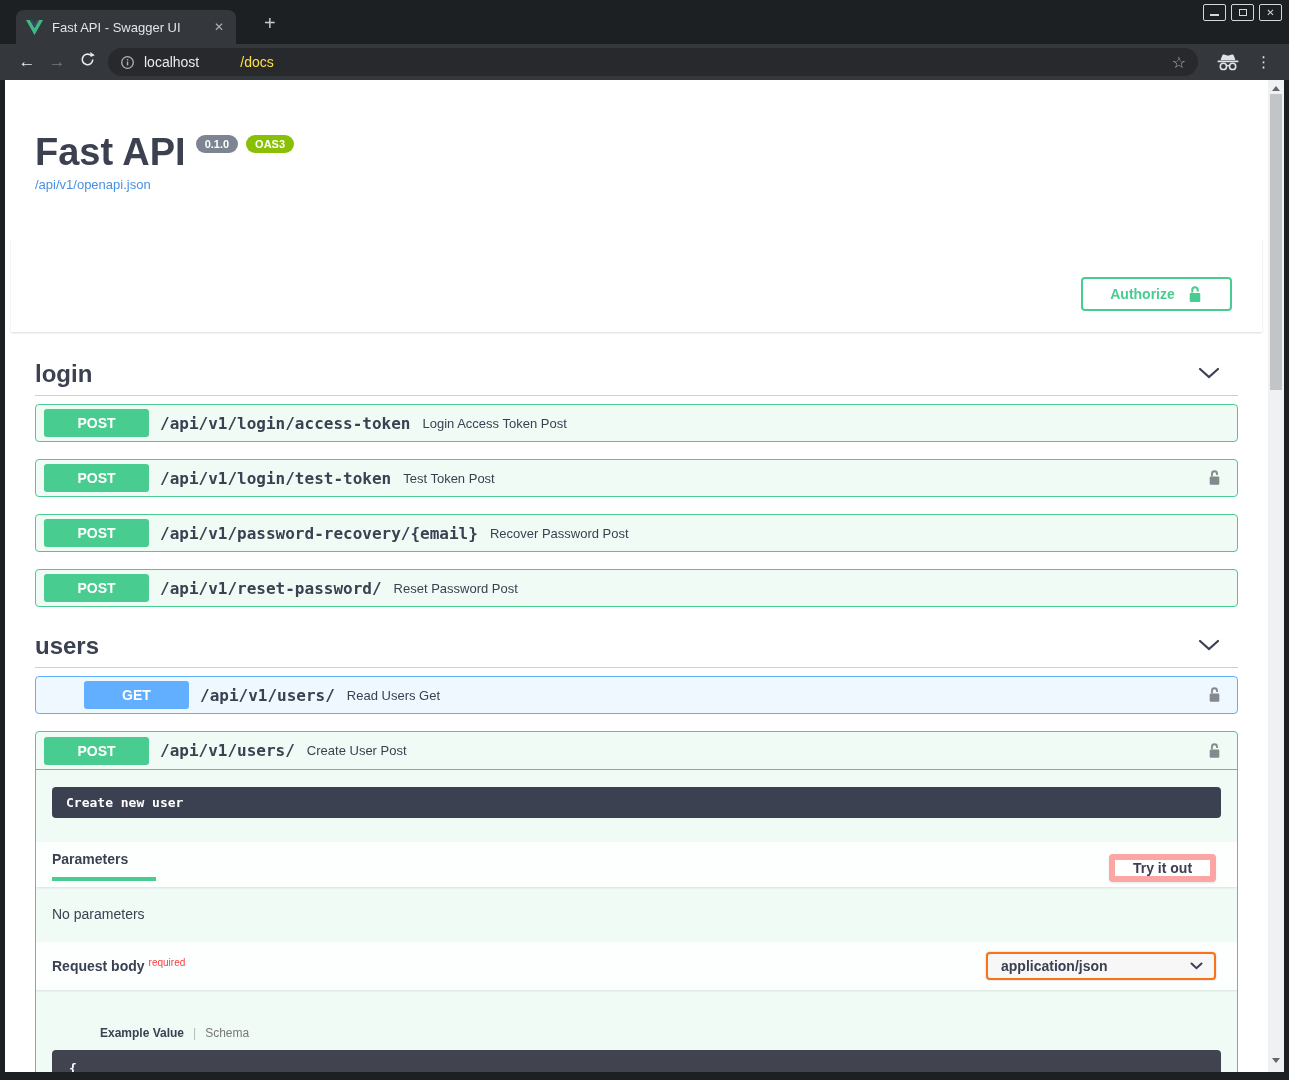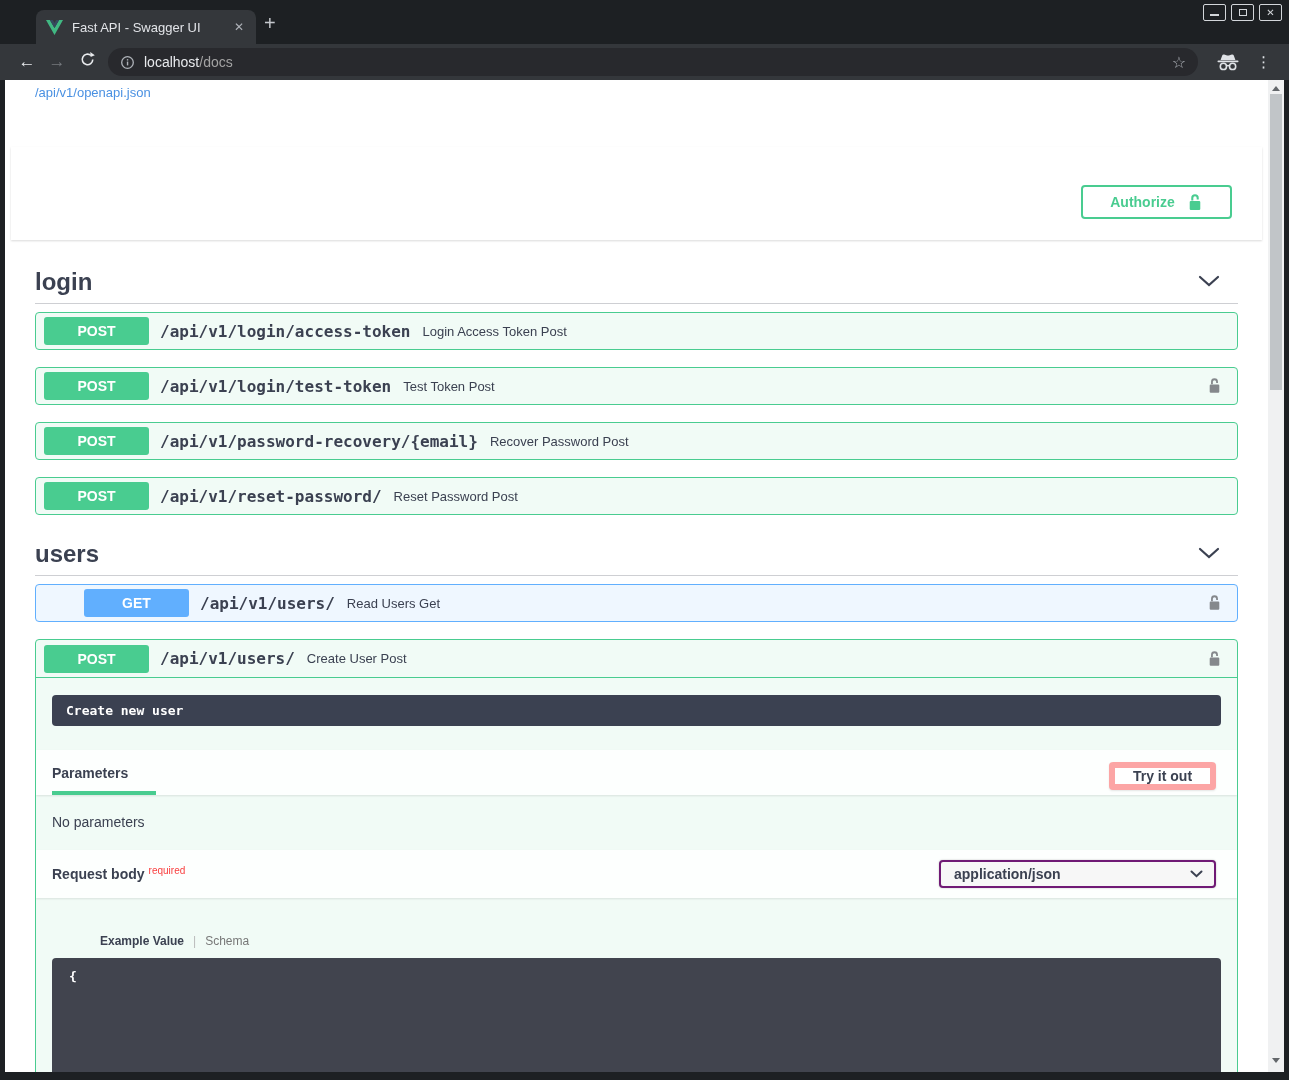--- a/index.html
+++ b/index.html
@@ -1,39 +1,39 @@
 <!DOCTYPE html>
 <html><head>
 <meta charset="utf-8">
 <style>
   * { box-sizing: border-box; margin: 0; padding: 0; }
   html, body { width: 1289px; height: 1080px; overflow: hidden; }
   body { background: #1d2023; font-family: "Liberation Sans", sans-serif; position: relative; }
 
   
   .titlebar { position: absolute; top: 0; left: 0; right: 0; height: 44px; background: #1d2023; }
-  .tab { position: absolute; left: 36px; top: 10px; width: 220px; height: 34px; background: #34373b;
+  .tab { position: absolute; left: 16px; top: 10px; width: 220px; height: 34px; background: #34373b;
          border-radius: 8px 8px 0 0; display: flex; align-items: center; padding: 0 10px; gap: 9px; cursor: default; }
   .tab-title { color: #e2e4e8; font-size: 13px; flex: 1; white-space: nowrap; overflow: hidden; }
   .tab-close { color: #aeb2b8; font-size: 12px; padding: 0 2px; }
   .newtab { position: absolute; left: 264px; top: 14px; color: #c4c7cc; font-size: 20px; font-weight: normal; line-height: 18px; }
   .win-controls { position: absolute; right: 7px; top: 4px; display: flex; gap: 5px; }
   .win-btn { width: 23px; height: 17px; border: 1px solid #d3d6da; border-radius: 2px; color: #d3d6da;
              display: flex; align-items: center; justify-content: center; font-size: 10px; line-height: 10px; }
   .glyph-min { display: block; width: 9px; border-bottom: 2px solid #d3d6da; margin-top: 5px; }
   .glyph-max { display: block; width: 8px; height: 7px; border: 1.5px solid #d3d6da; }
 
   .toolbar { position: absolute; top: 44px; left: 0; right: 0; height: 36px; background: #34373b;
              display: flex; align-items: center; padding: 0 12px; }
   .nav-ico { width: 30px; text-align: center; font-size: 17px; color: #e8eaed; }
   .nav-ico.disabled { color: #75797e; }
   .urlbar { flex: 1; height: 28px; background: #28292d; border-radius: 14px; margin: 0 8px 0 6px;
             display: flex; align-items: center; padding: 0 12px; gap: 9px; }
   .url-text { font-size: 14px; color: #e8eaed; }
-  .url-path { color: #a3a3a3; }
+  .url-path { color: #fde047; padding-left: 41px; }
   .url-star { margin-left: auto; color: #aeb2b8; font-size: 16px; }
   .tb-right { display: flex; align-items: center; gap: 16px; padding: 0 6px 0 10px; }
   .menu-dots { color: #dfe2e6; font-size: 15px; letter-spacing: 0; }
 
   
   .content { position: absolute; top: 80px; left: 5px; right: 5px; bottom: 8px; background: #fff; overflow: hidden; }
   .swagger { position: absolute; top: 0; left: 0; right: 16px; bottom: 0; overflow: hidden; color: #3b4151; }
   .sw-inner { padding: 0 30px; }
 
   .title-row { margin-top: 52px; display: flex; align-items: flex-start; gap: 10px; }
@@ -70,31 +70,31 @@
 
   .opblock-open { border: 1px solid #49cc90; border-radius: 4px; background: rgba(73,204,144,0.08);
                   margin-bottom: 0; overflow: hidden; }
   .opblock-open .op-sum { height: 38px; display: flex; align-items: center; padding: 0 8px;
                           border-bottom: 1px solid #49cc90; cursor: pointer; }
   .desc-bar { margin: 17px 16px 24px; height: 31px; background: #3b4151; border-radius: 4px; color: #fff;
               font-family: "DejaVu Sans Mono", monospace; font-weight: bold; font-size: 13px;
               display: flex; align-items: center; padding-left: 14px; }
   .sec-header { position: relative; height: 45px; background: rgba(255,255,255,0.85);
                 box-shadow: 0 1px 2px rgba(0,0,0,0.10); }
-  .param-tab { position: absolute; left: 16px; bottom: 0; font-size: 14px; font-weight: bold; color: #3b4151;
+  .param-tab { position: absolute; left: 16px; bottom: 6px; font-size: 14px; font-weight: bold; color: #3b4151;
                padding: 0 28px 10px 0; border-bottom: 4px solid #49cc90; }
   .try-btn { position: absolute; right: 21px; top: 12px; width: 107px; height: 28px; background: #fff;
              border: 6px solid #fca5a5; border-radius: 4px; color: #3b4151; font-weight: bold; font-size: 14px;
              display: flex; align-items: center; justify-content: center; cursor: pointer; box-shadow: 0 1px 2px rgba(0,0,0,0.1); }
   .no-params { padding: 19px 16px 20px; font-size: 14px; color: #3b4151; }
   .req-header { height: 48px; background: rgba(255,255,255,0.85); box-shadow: 0 1px 2px rgba(0,0,0,0.10);
                 display: flex; align-items: center; justify-content: space-between; padding: 0 21px 0 16px; }
   .req-title { font-size: 14px; font-weight: bold; color: #3b4151; }
   .required { color: #f93e3e; font-size: 10px; font-weight: normal; position: relative; top: -5px; margin-left: 4px; }
-  .ct-select { width: 277px; height: 28px; background: #f7f7f7; border: 2px solid #701a75; border-radius: 4px;
+  .ct-select { width: 230px; height: 28px; background: #f7f7f7; border: 2px solid #f97316; border-radius: 4px;
                display: flex; align-items: center; justify-content: space-between; padding: 0 11px 0 13px;
                font-weight: bold; font-size: 14px; color: #3b4151; cursor: pointer; box-shadow: 0 0 2px rgba(0,0,0,0.25); }
   .model-tabs { margin: 36px 16px 0; font-size: 12px; display: flex; align-items: center; gap: 9px; }
   .tab-example { font-weight: bold; color: #3b4151; padding-left: 48px; }
   .tab-div { color: #bbb; }
   .tab-schema { color: #777; }
   .code-block { margin: 10px 16px 0; background: #41444e; border-radius: 4px; height: 120px; color: #fff;
                 font-family: "DejaVu Sans Mono", monospace; font-size: 13px; font-weight: bold;
                 padding: 11px 0 0 17px; }
 
@@ -157,20 +157,27 @@
       <path d="M10.5 12 Q12 11 13.5 12" stroke="#dfe2e6" stroke-width="1.3" fill="none"></path>
     </svg>
     <span class="menu-dots">⋮</span>
   </div>
 </div>
 
 <div class="content">
   <div class="swagger">
     <div class="sw-inner">
 
+      <div class="title-row">
+        <h1 class="api-title">Fast API</h1>
+        <div class="badges">
+          <span class="badge version">0.1.0</span>
+          <span class="badge oas">OAS3</span>
+        </div>
+      </div>
       <a class="spec-link" href="#">/api/v1/openapi.json</a>
 
       <div class="scheme-container">
         <div class="authorize-btn">
           <span>Authorize</span>
           <svg width="16" height="19" viewBox="0 0 20 23">
             <path d="M6.6 9 V5.9 A3.4 3.4 0 0 1 13.4 5.9 V7.6" stroke="#49cc90" stroke-width="2.6" fill="none"></path>
             <rect x="3.4" y="9.6" width="13.2" height="11.4" rx="1.4" fill="#49cc90"></rect>
           </svg>
         </div>

